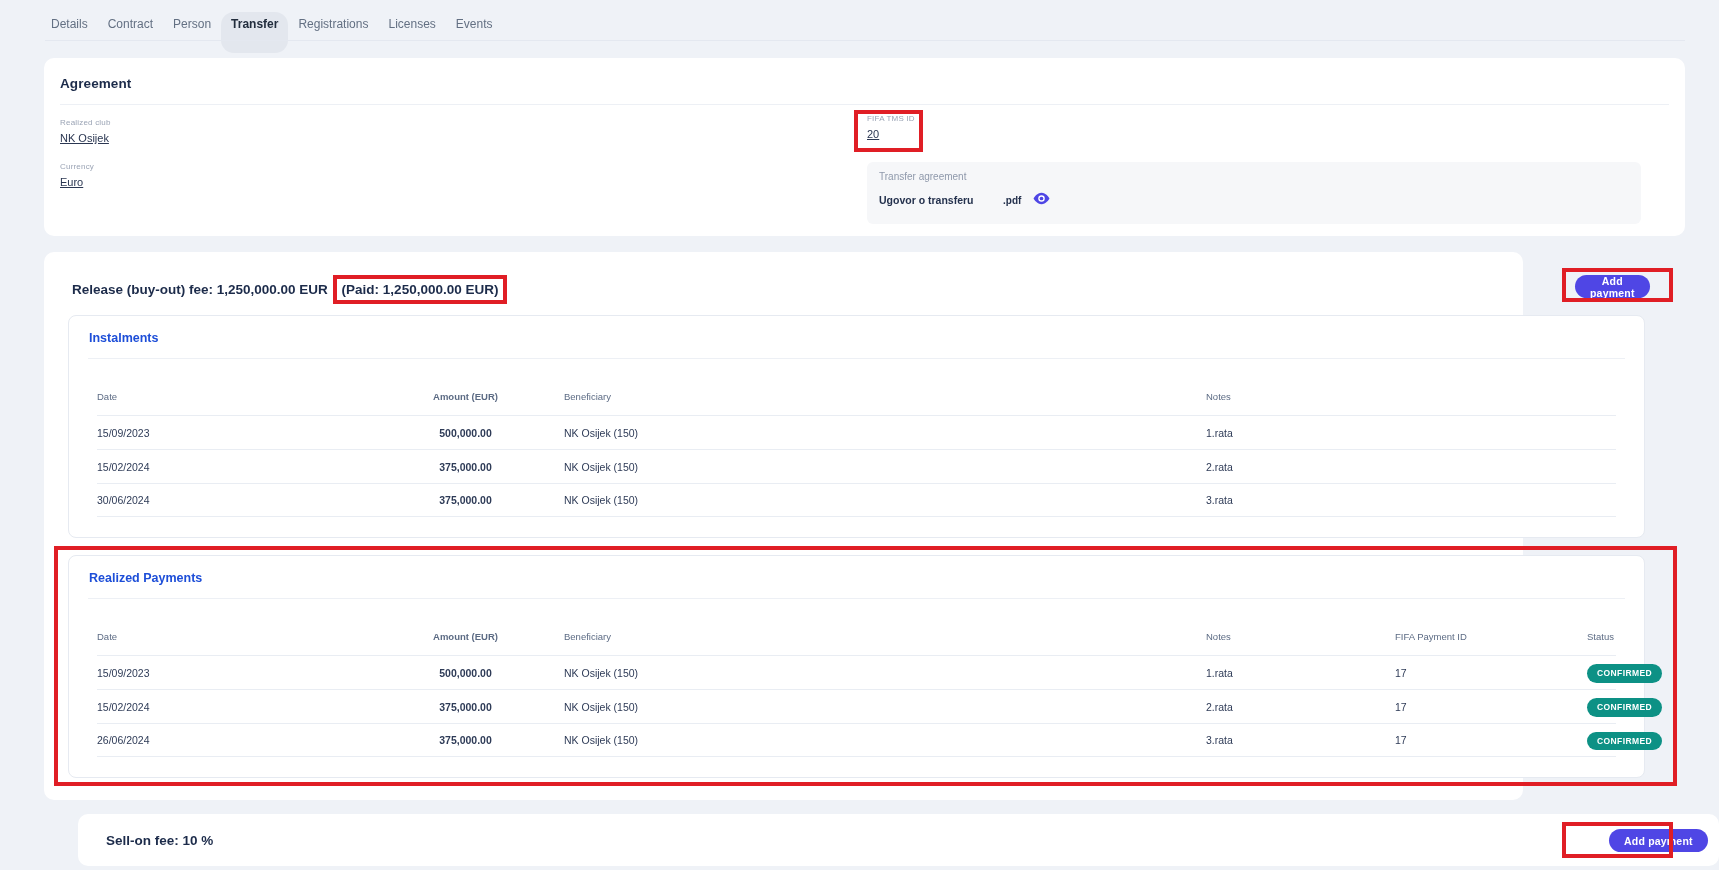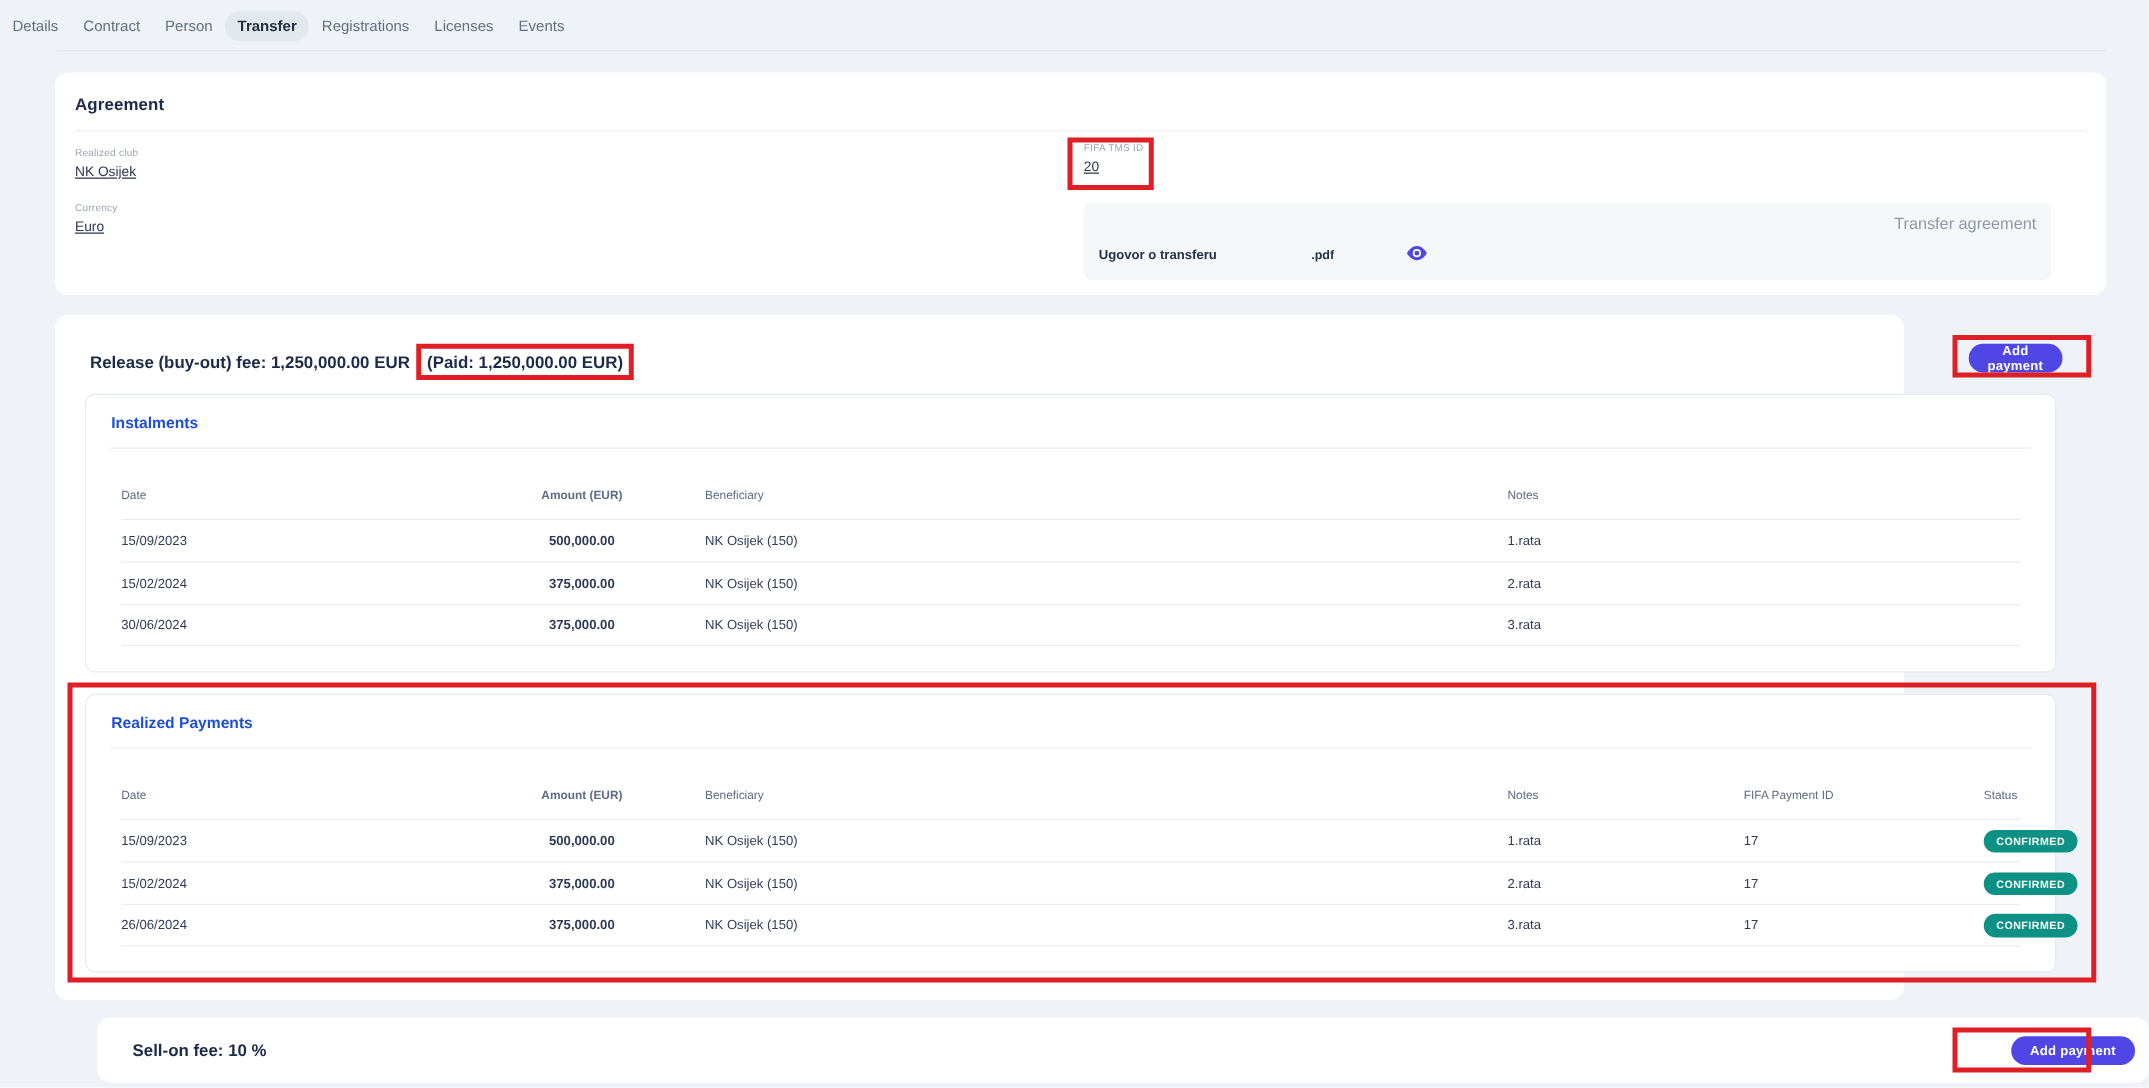--- a/index.html
+++ b/index.html
@@ -7,21 +7,21 @@
   body {
     font-family:"Liberation Sans", sans-serif;
     background:#eff2f7;
     color:#2b3752;
     position:relative;
     overflow:hidden;
   }
   .abs { position:absolute; }
 
   
-  .tabbar { left:0; top:0; width:1719px; height:41px; display:flex; align-items:center; }
+  .tabbar { left:0; top:12px; width:1719px; height:41px; display:flex; padding-left:41px; }
   .tab { font-size:12px; color:#637083; padding:5px 10px; border-radius:13px; cursor:pointer; white-space:nowrap; }
   .tab.selected { background:#e3e7ee; color:#222d3d; font-weight:700; }
   .tabbar-divider { left:45px; top:40px; width:1640px; height:0; border-top:1px solid #e4e8f0; }
 
   
   .card { background:#ffffff; border-radius:10px; position:absolute; }
   .card-agreement { left:44px; top:58px; width:1641px; height:178px; }
   .card-release   { left:44px; top:252px; width:1479px; height:548px; }
   .card-sellon    { left:44px; top:814px; width:1641px; height:52px;margin-left:34px; }
 
@@ -30,22 +30,22 @@
 
   
   .agr-title { left:16px; top:18px; }
   .agr-divider { left:16px; top:46px; width:1609px; }
   .field-label { font-size:8px; color:#9ba4b5; letter-spacing:.2px; }
   .field-value { font-size:11px; color:#2b3752; margin-top:5px;text-decoration:underline; }
   .fld-club { left:16px; top:60px; }
   .fld-currency { left:16px; top:104px; }
   .fld-tms { left:823px; top:56px; }
   .gray-panel { left:823px; top:104px; width:774px; height:62px; background:#f6f7f9; border-radius:6px; padding:9px 12px; }
-  .panel-label { font-size:13px; color:#8f99ab;text-align:right; }
-  .file-row { display:flex; align-items:center; margin-top:10px;gap:46px; }
+  .panel-label { font-size:10px; color:#8f99ab; }
+  .file-row { display:flex; align-items:center; margin-top:10px; }
   .file-name { font-size:10.5px; font-weight:700; color:#24314d; width:124px; }
   .file-ext { font-size:10px; font-weight:700; color:#24314d; margin-right:11px; }
   .eye-btn { width:18px; height:16px; display:flex; align-items:center; justify-content:center; cursor:pointer; background:none; border:none; }
 
   
   .anno { position:absolute; border:4px solid #e01e25; pointer-events:none; z-index:5; }
 
   
   .fee-header { left:28px; top:20px; height:34px; display:flex; align-items:center; }
   .fee-title { font-size:13.5px; font-weight:700; color:#1c2b4a; white-space:pre; }

